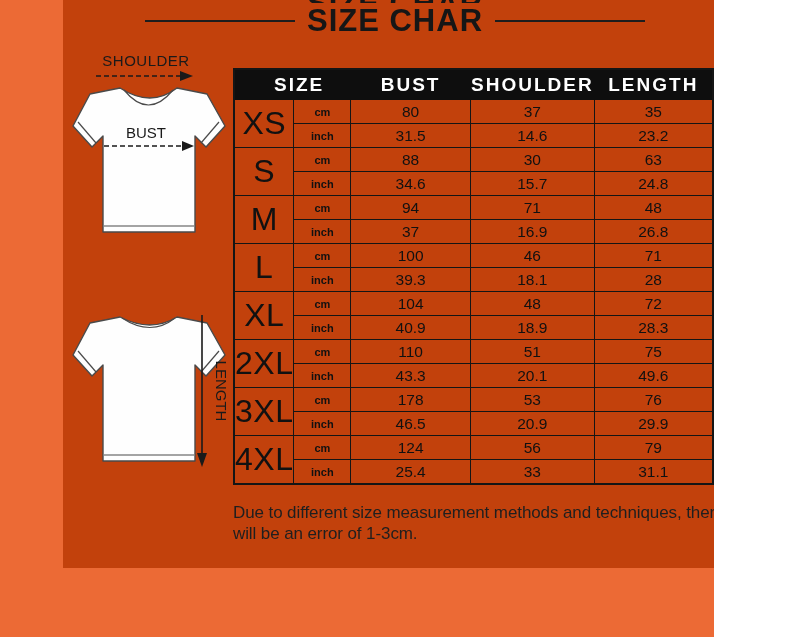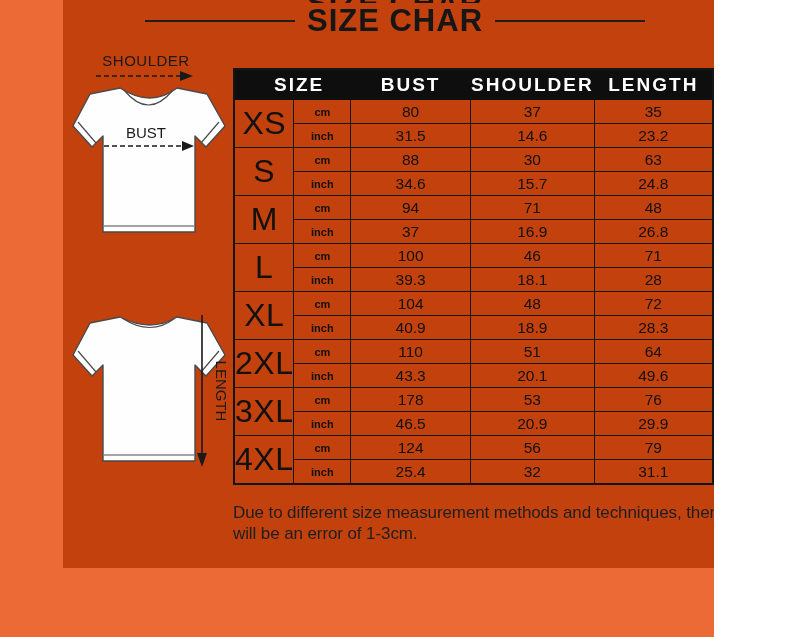--- a/index.html
+++ b/index.html
@@ -191,21 +191,21 @@
           <td class="unit-cell">inch</td>
           <td class="value-cell">40.9</td>
           <td class="value-cell">18.9</td>
           <td class="value-cell">28.3</td>
         </tr>
         <tr>
           <td class="size-cell" rowspan="2">2XL</td>
           <td class="unit-cell">cm</td>
           <td class="value-cell">110</td>
           <td class="value-cell">51</td>
-          <td class="value-cell">64</td>
+          <td class="value-cell">75</td>
         </tr>
         <tr>
           <td class="unit-cell">inch</td>
           <td class="value-cell">43.3</td>
           <td class="value-cell">20.1</td>
           <td class="value-cell">49.6</td>
         </tr>
         <tr>
           <td class="size-cell" rowspan="2">3XL</td>
           <td class="unit-cell">cm</td>
@@ -222,21 +222,21 @@
         <tr>
           <td class="size-cell" rowspan="2">4XL</td>
           <td class="unit-cell">cm</td>
           <td class="value-cell">124</td>
           <td class="value-cell">56</td>
           <td class="value-cell">79</td>
         </tr>
         <tr>
           <td class="unit-cell">inch</td>
           <td class="value-cell">25.4</td>
-          <td class="value-cell">32</td>
+          <td class="value-cell">33</td>
           <td class="value-cell">31.1</td>
         </tr>
       </tbody>
   </table>
 
   <div class="footer-note">Due to different size measurement methods and techniques, there will be an error of 1-3cm.</div>
 
 </div>
 
 </body></html>

